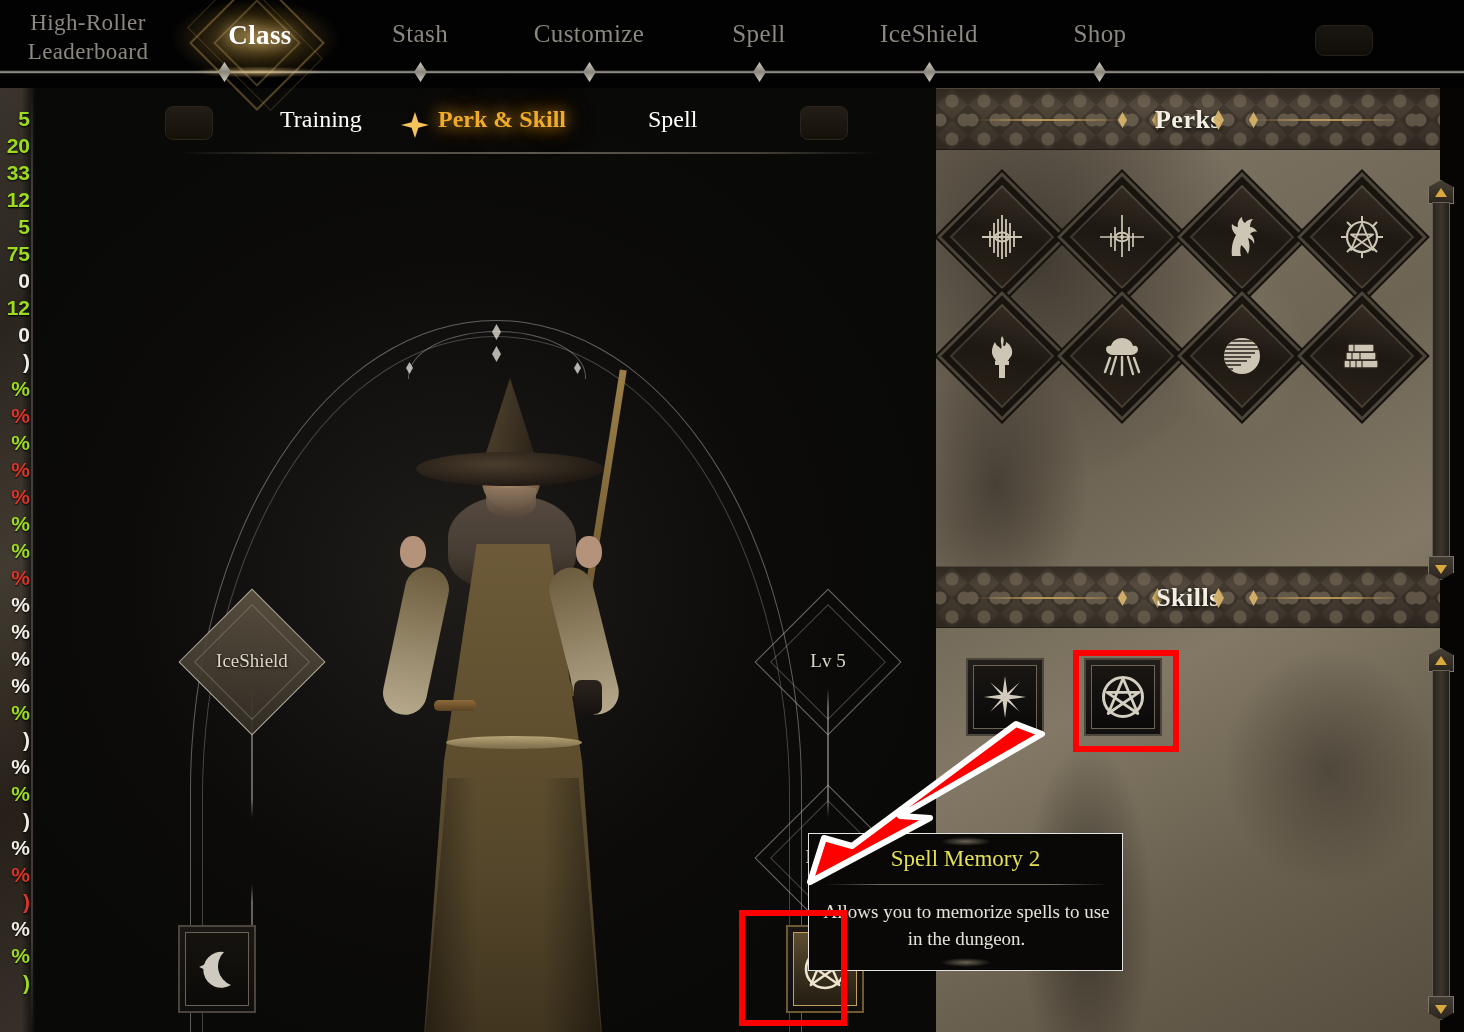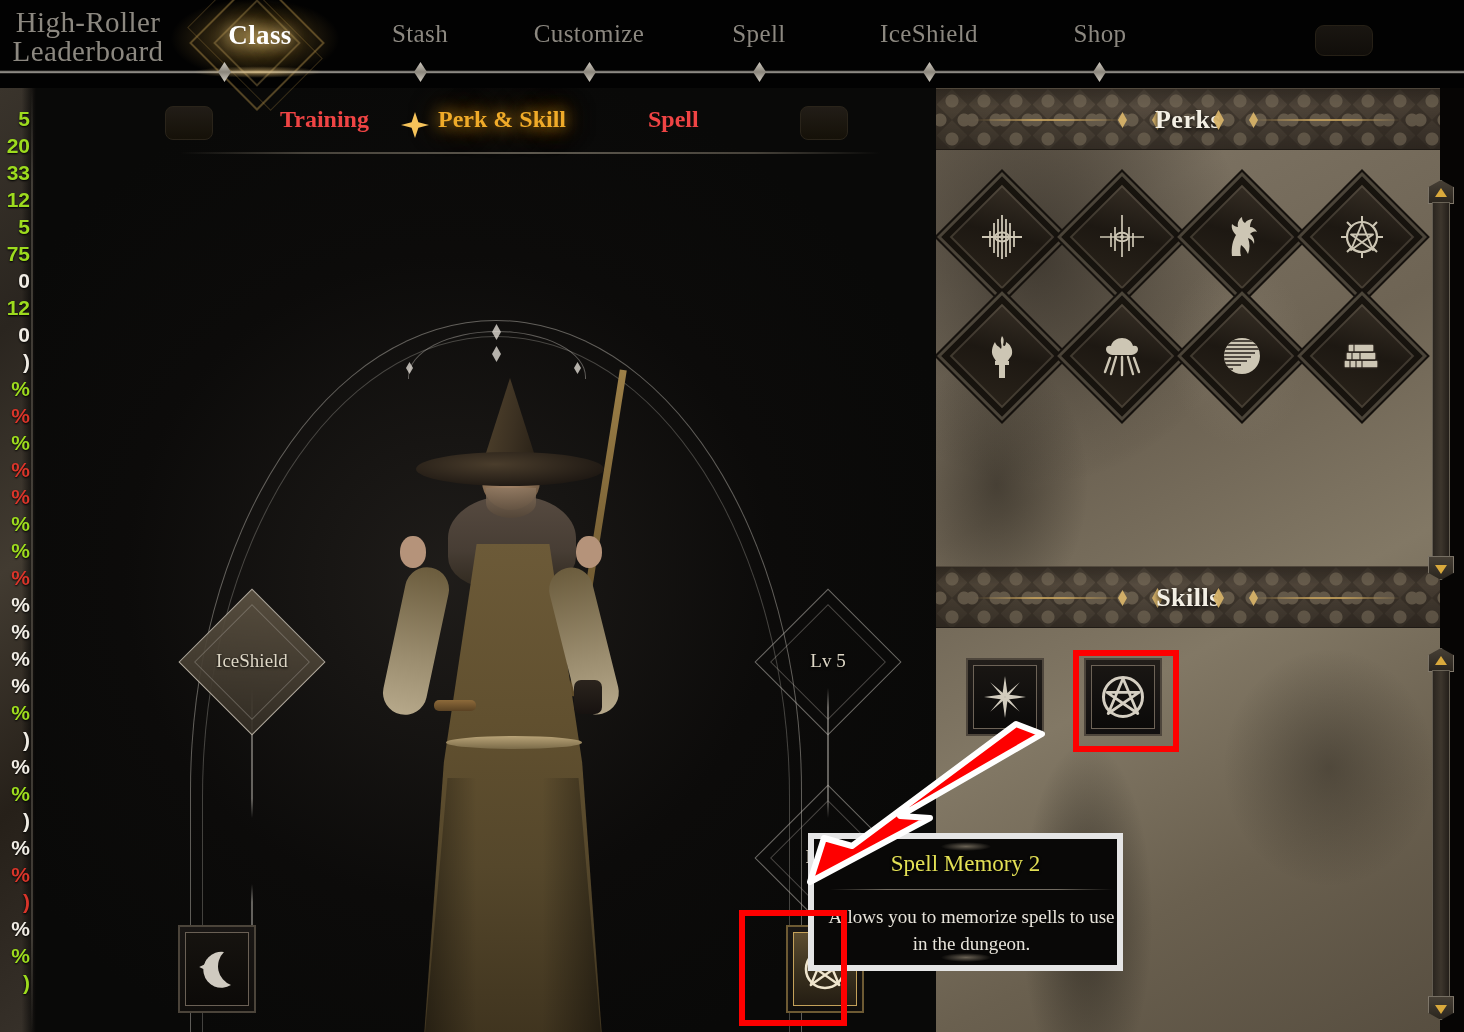--- a/index.html
+++ b/index.html
@@ -35,21 +35,21 @@
     border: 1px solid rgba(176,140,70,.28);
     pointer-events:none;
   }
 
   .navitem {
     position: absolute; top: 20px;
     color: #8c8880; font-size: 25px; letter-spacing: .4px;
     white-space: nowrap; text-align: center;
     cursor: pointer; z-index: 3;
   }
-  .navitem.two-line { top: 8px; line-height: 29px; font-size: 29px; font-family: Liberation Serif, serif; }
+  .navitem.two-line { top: 8px; line-height: 29px; font-size: 23px; font-family: Liberation Serif, serif; }
   .navitem.active {
     color: #ffffff; font-weight: bold; font-size: 27px;
     text-shadow: 0 0 14px rgba(255,222,150,.85), 0 0 28px rgba(210,160,60,.55);
   }
 
   #nav-rule {
     position: absolute; left: 0; top: 70px; width: 1464px; height: 4px;
     background: linear-gradient(to bottom,
       rgba(0,0,0,0) 0%, rgba(130,126,118,.55) 28%,
       rgba(208,204,196,.95) 52%, rgba(108,104,98,.5) 78%, rgba(0,0,0,0) 100%);
@@ -88,22 +88,22 @@
   .statline {
     position: absolute; right: 6px; width: 32px;
     text-align: right; font-size: 21px; line-height: 22px;
     font-family: "Liberation Sans", sans-serif; font-weight: bold;
     white-space: nowrap; text-shadow: 0 1px 2px #000;
   }
 
   
   #subnav { position: absolute; left: 150px; top: 96px; width: 780px; height: 62px; z-index: 30; }
   .subtab {
-    position: absolute; top: 10px; font-size: 24px; color: #ef4444;
-    cursor: pointer; white-space: nowrap; font-weight: bold;
+    position: absolute; top: 10px; font-size: 24px; color: #ffffff;
+    cursor: pointer; white-space: nowrap;
   }
   .subtab.active {
     color: #f0ab29; font-weight: bold;
     text-shadow: 0 0 16px rgba(255,180,40,.85), 0 0 30px rgba(220,140,20,.5);
   }
   #subtab-spark {
     position: absolute; left: 250px; top: 14px; width: 30px; height: 30px;
     z-index: 2; pointer-events: none;
   }
   .hintbtn {
@@ -356,21 +356,21 @@
     position: absolute; left: 50%; top: 7px; margin-left: -6px;
     width: 0; height: 0; border-left: 6px solid transparent; border-right: 6px solid transparent;
     border-bottom: 9px solid #d9a93c;
   }
   .sb-arrow.down .tri { top: 8px; border-bottom: none; border-top: 9px solid #d9a93c; }
 
   
   #tooltip {
     position: absolute; left: 808px; top: 833px; width: 315px; height: 138px;
     background: #090807;
-    border: 6px solid #e5e5e5;
+    border: 1px solid #e5e5e5;
     z-index: 60;
   }
   #tt-title {
     position: absolute; left: 0; top: 12px; width: 100%; text-align: center;
     color: #e3e055; font-size: 23px; text-shadow: 0 1px 3px #000;
   }
   #tt-sep {
     position: absolute; left: 16px; top: 50px; width: 283px; height: 1px;
     background: linear-gradient(to right, rgba(0,0,0,0), rgba(150,142,128,.75) 20%, rgba(150,142,128,.75) 80%, rgba(0,0,0,0));
   }

